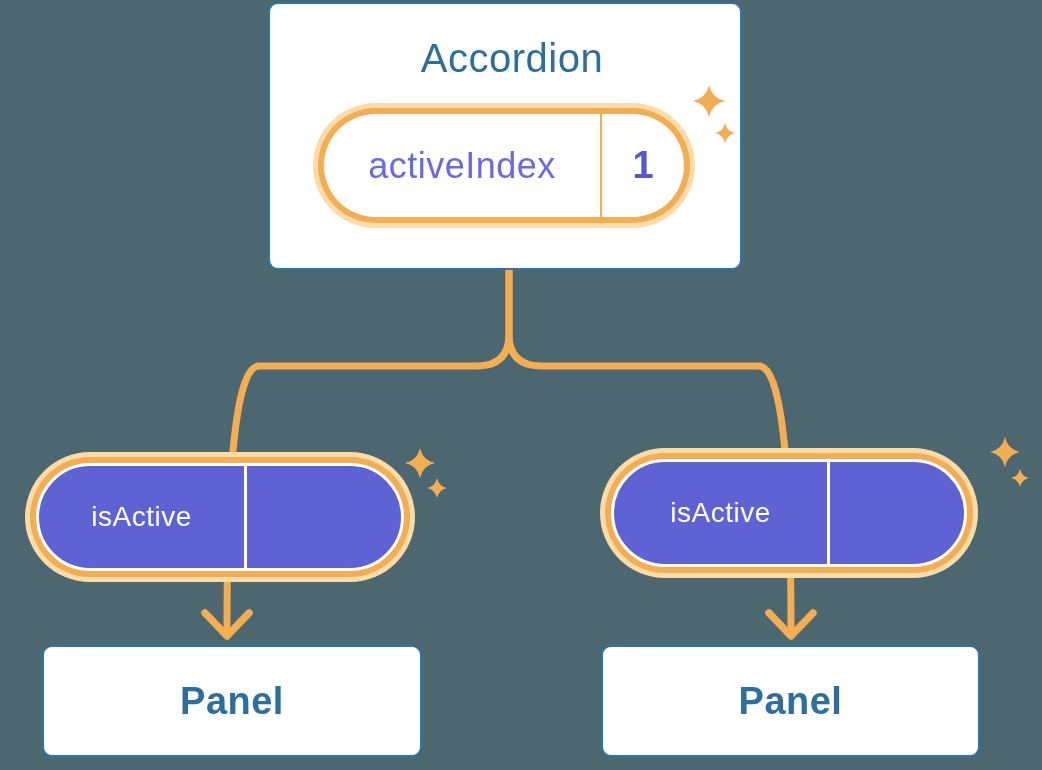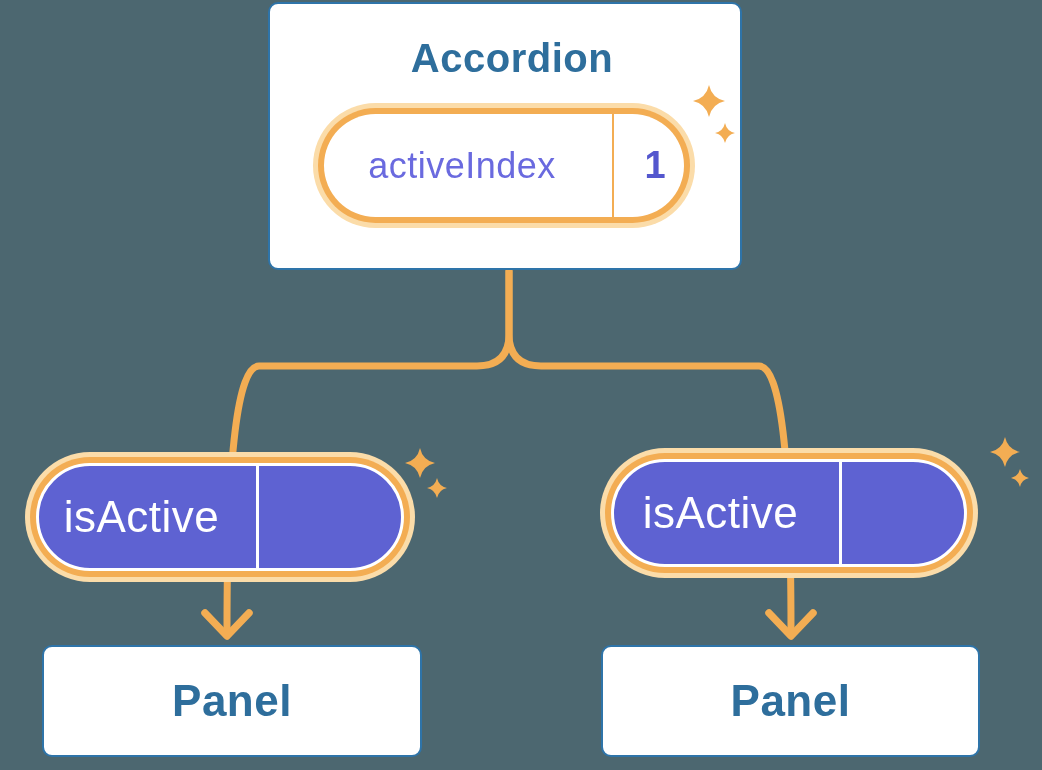--- a/index.html
+++ b/index.html
@@ -18,43 +18,43 @@
   body{font-family:"Liberation Sans","DejaVu Sans",sans-serif;}
   .stage{position:relative;width:1042px;height:770px;background:var(--page-bg);overflow:hidden;}
   .stage svg.connector{position:absolute;left:0;top:0;pointer-events:none;}
 
   .card{
     position:absolute;background:var(--card-bg);
     border:2.5px solid var(--blue-border);border-radius:10px;
   }
   .card .card-title{
     position:absolute;left:14px;right:0;text-align:center;
-    color:var(--blue-text);font-weight:700;font-size:40px;letter-spacing:.5px;
+    color:var(--blue-text);font-weight:400;font-size:40px;letter-spacing:.5px;
   }
   .panel-card{
     position:absolute;background:var(--card-bg);
     border:2.5px solid var(--blue-border);border-radius:10px;
     display:flex;align-items:center;justify-content:center;
-    color:var(--blue-text);font-weight:600;font-size:44px;letter-spacing:.5px;
+    color:var(--blue-text);font-weight:600;font-size:38px;letter-spacing:.5px;
   }
 
   
   .pill-glow{position:absolute;background:var(--orange-glow);border-radius:999px;padding:5px;}
   .pill-ring{width:100%;height:100%;background:var(--accent-orange);border-radius:999px;padding:6px;}
-  .pill-inner{width:100%;height:100%;border-radius:999px;display:flex;overflow:hidden;gap:12px;}
+  .pill-inner{width:100%;height:100%;border-radius:999px;display:flex;overflow:hidden;}
   .pill-inner.white{background:var(--card-bg);}
   .pill-inner.purple{background:var(--purple-fill);border:3px solid #fff;}
   .seg{display:flex;align-items:center;justify-content:center;height:100%;}
   .seg.grow{flex:1;}
   .divider{height:100%;flex:none;}
   .divider.orange{width:2px;background:var(--accent-orange);}
   .divider.white{width:3px;background:#fff;}
   .lbl-purple{color:var(--purple-label);font-size:36px;font-weight:400;letter-spacing:.5px;}
   .val-purple{color:var(--purple-value);font-size:38px;font-weight:700;}
-  .lbl-white{color:#fff;font-size:44px;font-weight:400;letter-spacing:.5px;}
+  .lbl-white{color:#fff;font-size:28px;font-weight:400;letter-spacing:.5px;}
   .val-white{color:#fff;font-size:36px;font-weight:700;letter-spacing:.5px;}
 </style>
 </head>
 <body>
 
 <div class="stage">
 
   <svg class="connector" width="1042" height="770" viewBox="0 0 1042 770">
     <path d="M 509 271 L 509 334 Q 509 366 477 366 L 259 366 Q 227 366 227 630" fill="none" style="stroke:var(--accent-orange)" stroke-width="7" stroke-linecap="round"></path>
     <path d="M 509 271 L 509 334 Q 509 366 541 366 L 759 366 Q 791 366 791 630" fill="none" style="stroke:var(--accent-orange)" stroke-width="7" stroke-linecap="round"></path>

